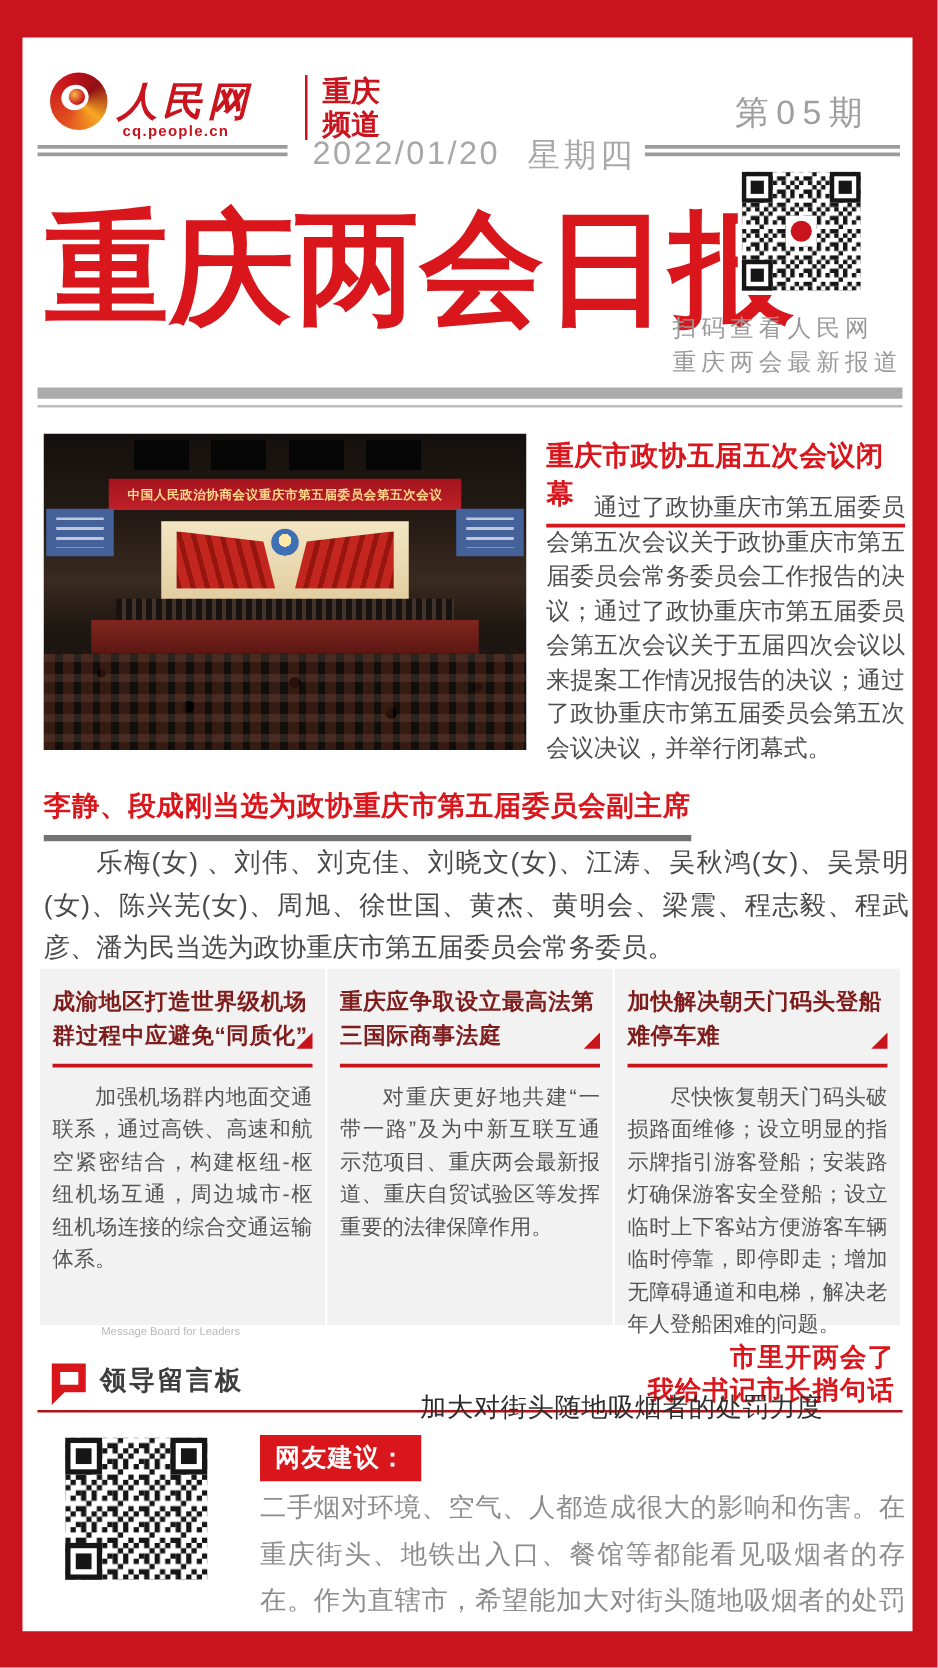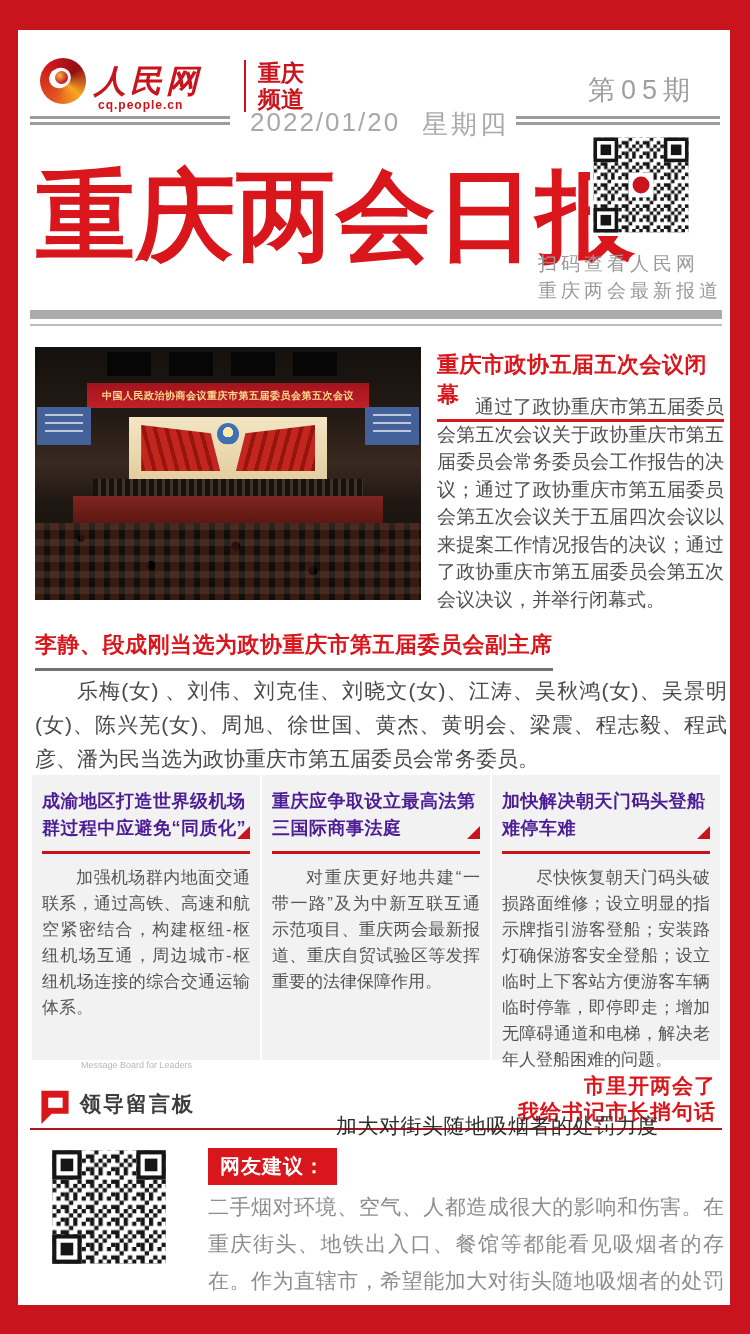--- a/index.html
+++ b/index.html
@@ -94,31 +94,31 @@
 
   .lead-h{position:absolute;left:419px;top:320px;width:287px;margin:0;
     font-size:22px;font-weight:bold;color:#d9161c;
     padding-bottom:9px;border-bottom:3px solid #d9161c;letter-spacing:.5px;}
   .lead-body{position:absolute;left:419px;top:363px;width:287px;margin:0;
     font-size:19px;line-height:27.5px;color:#4f4f4f;text-align:justify;text-indent:2em;}
 
   
   .sec-h{position:absolute;left:17px;top:600px;margin:0;display:inline-block;
     font-size:22px;font-weight:bold;color:#d9161c;
-    padding-bottom:8px;border-bottom:3px solid #737373;letter-spacing:.5px;}
+    padding-bottom:8px;border-bottom:5px solid #737373;letter-spacing:.5px;}
   .sec-body{position:absolute;left:17px;top:644px;width:692px;margin:0;
     font-size:21px;line-height:34px;color:#4a4a4a;text-align:justify;text-indent:2em;}
 
   
   .colbox{position:absolute;top:745px;width:228px;height:285px;background:#f2f2f2;box-sizing:border-box;
     padding:13px 10px 0 10px;}
   .colbox.c1{left:14px;}
   .colbox.c2{left:244px;}
   .colbox.c3{left:474px;}
-  .col-title{position:relative;margin:0;font-size:18px;line-height:27px;font-weight:bold;color:#4c1d95;
+  .col-title{position:relative;margin:0;font-size:18px;line-height:27px;font-weight:bold;color:#7f1d1d;
     padding-bottom:9px;border-bottom:3px solid #c9141d;letter-spacing:.5px;}
   .col-title::after{content:"";position:absolute;right:0;bottom:12px;
     border-bottom:13px solid #c9141d;border-left:13px solid transparent;}
   .col-body{margin:11px 0 0 0;font-size:17px;line-height:26px;color:#555;text-align:justify;text-indent:2em;}
 
   
   .board-icon{position:absolute;left:20px;top:1058px;width:34px;height:38px;}
   .board-name{position:absolute;left:62px;top:1060px;font-size:21px;font-weight:bold;color:#3d3d3d;letter-spacing:2px;}
   .board-sub{position:absolute;left:63px;top:1030px;font-size:9px;color:#b8b8b8;}
   .slogan1{position:absolute;right:14px;top:1042px;font-size:21px;font-weight:bold;color:#d9161c;letter-spacing:1px;}

